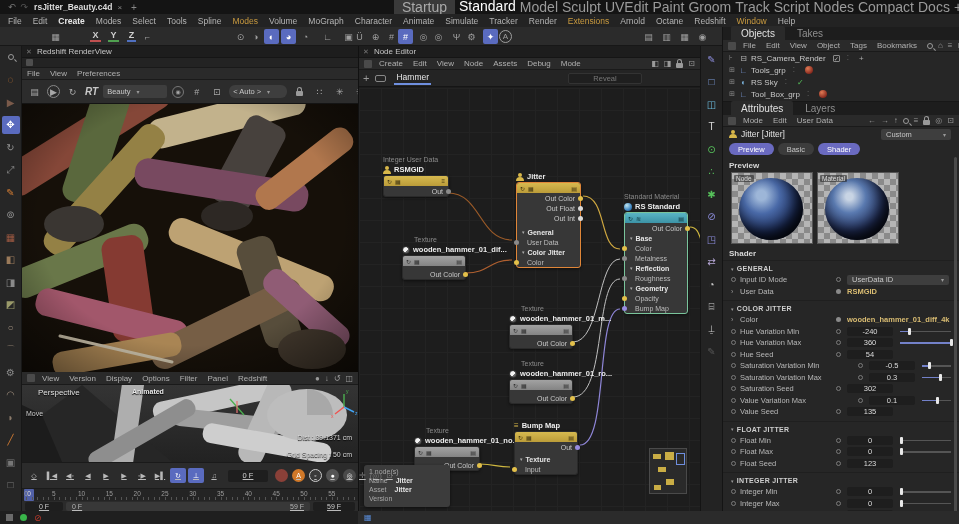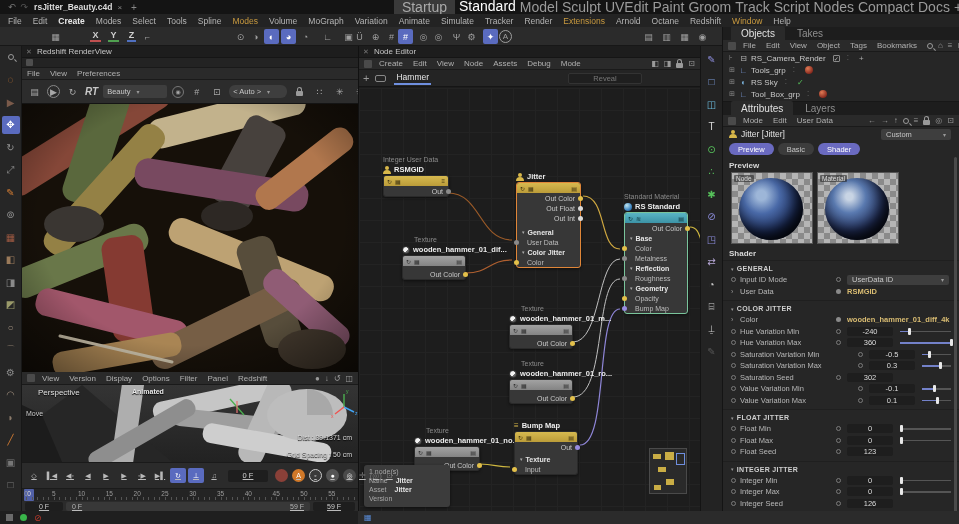--- a/index.html
+++ b/index.html
@@ -199,21 +199,21 @@
       <span class="m-item">File</span>
       <span class="m-item">Edit</span>
       <span class="m-item bri">Create</span>
       <span class="m-item">Modes</span>
       <span class="m-item">Select</span>
       <span class="m-item">Tools</span>
       <span class="m-item">Spline</span>
       <span class="m-item acc">Modes</span>
       <span class="m-item">Volume</span>
       <span class="m-item">MoGraph</span>
-      <span class="m-item">Variation</span>
+      <span class="m-item">Character</span>
       <span class="m-item">Animate</span>
       <span class="m-item">Simulate</span>
       <span class="m-item">Tracker</span>
       <span class="m-item">Render</span>
       <span class="m-item acc">Extensions</span>
       <span class="m-item">Arnold</span>
       <span class="m-item">Octane</span>
       <span class="m-item">Redshift</span>
       <span class="m-item acc">Window</span>
       <span class="m-item">Help</span>
@@ -796,20 +796,26 @@
             <span class="kf2"></span>
             <span class="avalue">360</span>
             <span class="aslider">
               <span class="track"></span>
               <span class="fill" style="width: 100%;"></span>
               <span class="handle" style="left: calc(100% - 1.5px);"></span>
             </span>
           </div>
           <div class="attr-row">
             <span class="kf"></span>
+            <span class="alabel">Hue Seed</span>
+            <span class="kf2"></span>
+            <span class="avalue">54</span>
+          </div>
+          <div class="attr-row">
+            <span class="kf"></span>
             <span class="alabel wide">Saturation Variation Min</span>
             <span class="kf2"></span>
             <span class="avalue">-0.5</span>
             <span class="aslider">
               <span class="track"></span>
               <span class="fill" style="width: 26%;"></span>
               <span class="handle" style="left: calc(26% - 1.5px);"></span>
             </span>
           </div>
           <div class="attr-row">
@@ -824,39 +830,34 @@
             </span>
           </div>
           <div class="attr-row">
             <span class="kf"></span>
             <span class="alabel">Saturation Seed</span>
             <span class="kf2"></span>
             <span class="avalue">302</span>
           </div>
           <div class="attr-row">
             <span class="kf"></span>
-            <span class="alabel wide">Value Variation Min</span>
-            <span class="kf2"></span>
-            <span class="avalue">-0.1</span>
-            <span class="aslider">
-              <span class="track"></span>
-              <span class="fill" style="width: 44%;"></span>
-              <span class="handle" style="left: calc(44% - 1.5px);"></span>
-            </span>
-          </div>
-          <div class="attr-row">
-            <span class="kf"></span>
             <span class="alabel wide">Value Variation Max</span>
             <span class="kf2"></span>
             <span class="avalue">0.1</span>
             <span class="aslider">
               <span class="track"></span>
               <span class="fill" style="width: 55%;"></span>
               <span class="handle" style="left: calc(55% - 1.5px);"></span>
             </span>
+          </div>
+          <div class="attr-row">
+            <span class="kf"></span>
+            <span class="alabel">Value Seed</span>
+            <span class="kf2"></span>
+            <span class="avalue">135</span>
           </div>
         </div>
         <div class="attr-group">
           <div class="ag-head">
             <span class="car">▾</span>
             <span>FLOAT JITTER</span>
           </div>
           <div class="attr-row">
             <span class="kf"></span>
             <span class="alabel">Float Min</span>

